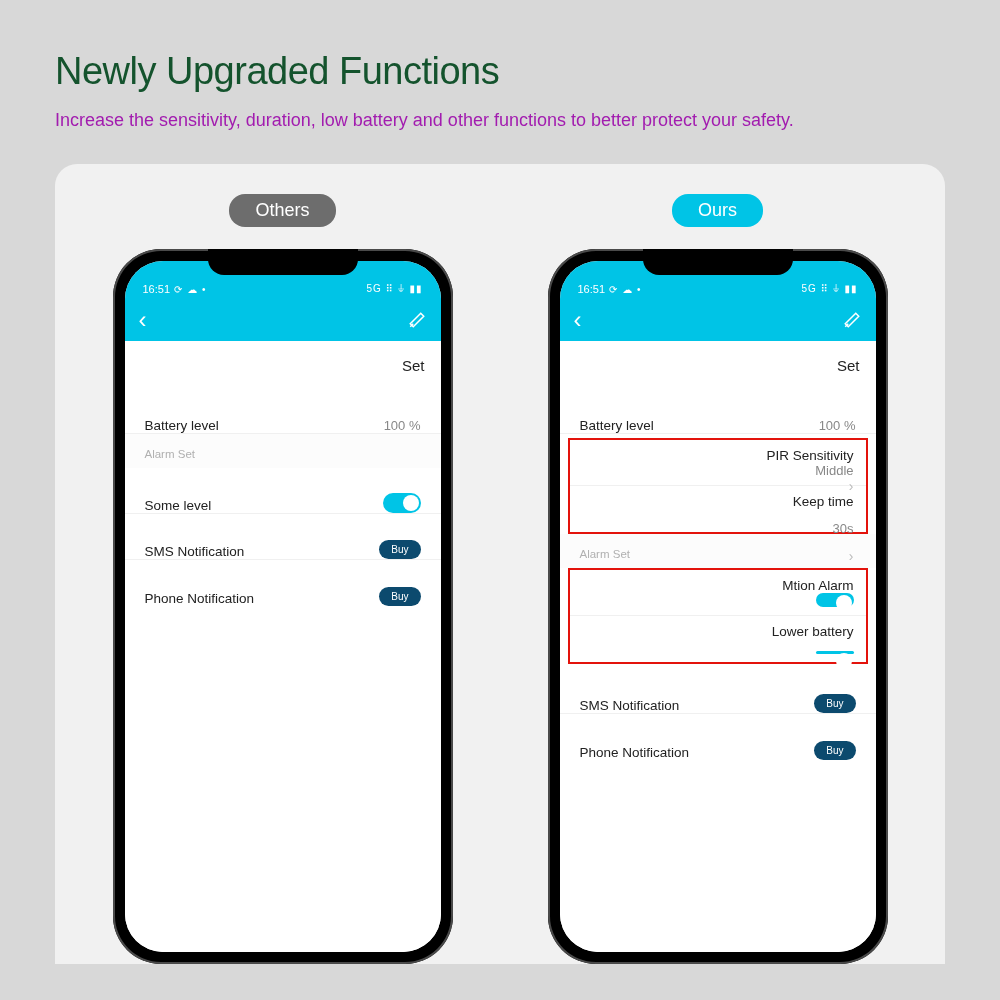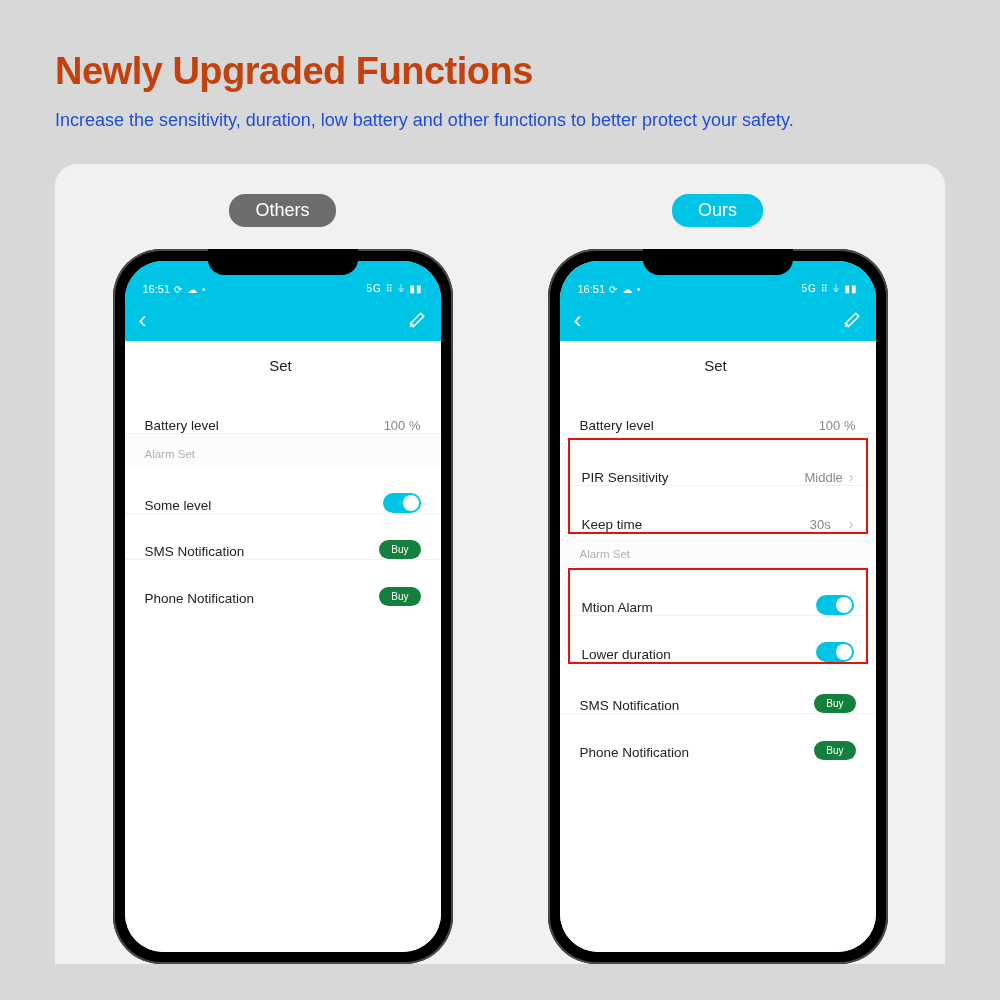--- a/index.html
+++ b/index.html
@@ -8,28 +8,28 @@
     height: 1000px;
     background: #d8d8d8;
     font-family: -apple-system, BlinkMacSystemFont, "Segoe UI", Arial, sans-serif;
     overflow: hidden;
   }
   .page {
     padding: 50px 55px 0 55px;
   }
   .headline {
     font-size: 38px;
-    font-weight: 700;
-    color: #c2410c;
+    font-weight: 400;
+    color: #14532d;
     margin-bottom: 14px;
     letter-spacing: -0.5px;
   }
   .subline {
     font-size: 18px;
-    color: #1d4ed8;
+    color: #a21caf;
     line-height: 1.5;
     margin-bottom: 30px;
   }
   .panel {
     background: #f1f1f1;
     border-radius: 22px 22px 0 0;
     padding: 30px 40px 0 40px;
     display: flex;
     justify-content: space-around;
     gap: 60px;
@@ -115,22 +115,22 @@
     align-items: center;
     justify-content: center;
   }
   .edit-icon svg { width: 18px; height: 18px; }
   .content {
     background: #fff;
     height: calc(100% - 80px);
     overflow: hidden;
   }
   .title-row {
-    text-align: center;
-    padding: 16px 4px 14px 0;
+    text-align: right;
+    padding: 16px 16px 14px 0;
     font-size: 15px;
     color: #222;
   }
   .row {
     display: flex;
     align-items: flex-end;
     justify-content: space-between;
     padding: 0 20px;
     height: 46px;
     font-size: 13.5px;
@@ -158,31 +158,31 @@
     content: "";
     position: absolute;
     right: 2px;
     top: 2px;
     width: 16px;
     height: 16px;
     background: #fff;
     border-radius: 50%;
   }
   .buy-pill {
-    background: #15803d;
+    background: #0c4a6e;
     color: #fff;
     font-size: 10px;
     padding: 4px 12px;
     border-radius: 11px;
   }
   .hl-box {
     border: 2px solid #e3130c;
     margin: 0 8px;
   }
-  .hl-box .row { padding: 0 12px; }
+  .hl-box .row { padding: 8px 12px; flex-direction: column; }
   .spacer-sm { height: 4px; }
 </style>
 </head>
 <body>
 
 <div class="page">
   <h1 class="headline">Newly Upgraded Functions</h1>
   <p class="subline">Increase the sensitivity, duration, low battery and other functions to better protect your safety.</p>
 
   <div class="panel">
@@ -296,21 +296,21 @@
             </div>
 
             <div class="section-header">Alarm Set</div>
 
             <div class="hl-box">
               <div class="row">
                 <span class="label">Mtion Alarm</span>
                 <span class="toggle"></span>
               </div>
               <div class="row">
-                <span class="label">Lower duration</span>
+                <span class="label">Lower battery</span>
                 <span class="toggle"></span>
               </div>
             </div>
             <div class="spacer-sm"></div>
 
             <div class="row">
               <span class="label">SMS Notification</span>
               <span class="buy-pill">Buy</span>
             </div>
 

